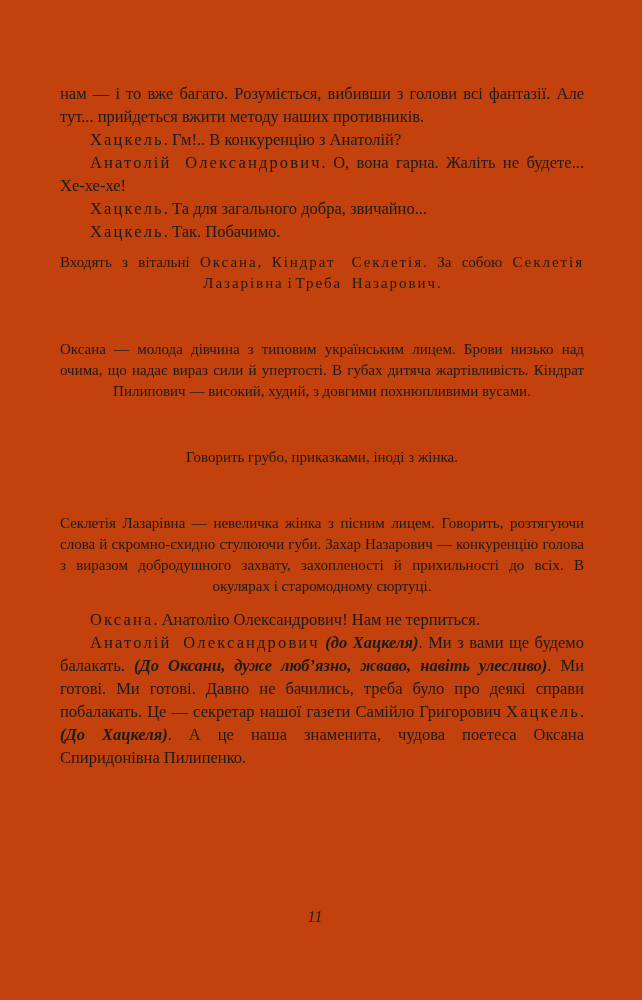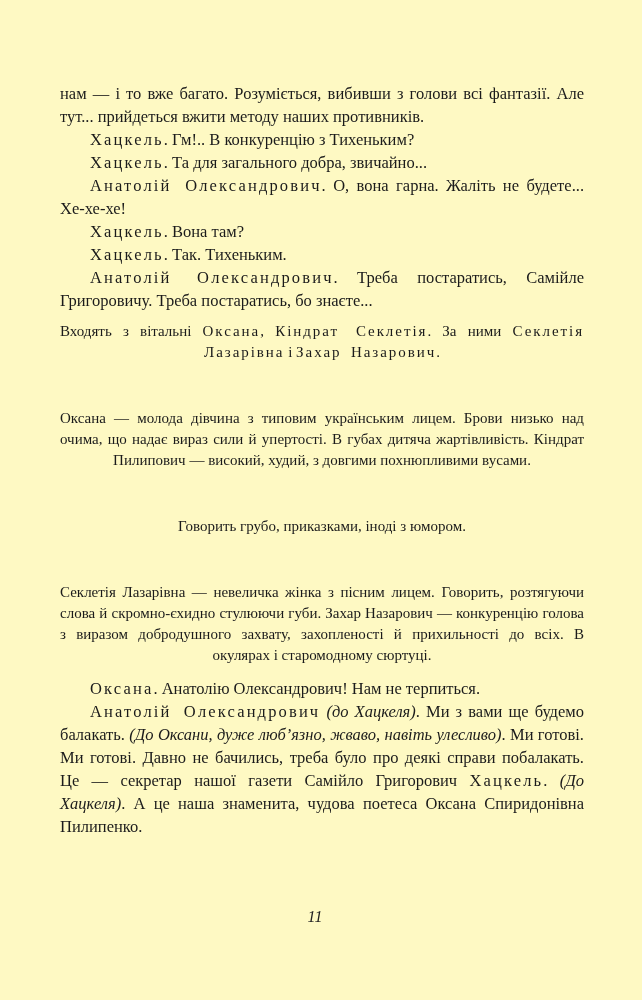--- a/index.html
+++ b/index.html
@@ -5,21 +5,21 @@
   html, body {
     margin: 0;
     padding: 0;
     background: #ffffff;
   }
   .page {
     position: relative;
     width: 642px;
     height: 1000px;
     margin: 0 auto;
-    background: #fef9c3;
+    background: #c2410c;
     box-sizing: border-box;
     padding: 82px 58px 0 60px;
     font-family: "Liberation Serif", "DejaVu Serif", serif;
     color: #1b1b1b;
     overflow: hidden;
   }
   .text-block {
     font-size: 16.5px;
     line-height: 23px;
   }
@@ -36,21 +36,21 @@
     line-height: 21px;
     text-align: justify;
     text-align-last: center;
     margin-top: 45px;
   }
   
   p.dialogue + p.stage { margin-top: 9px; }
   p.stage + p.dialogue { margin-top: 11px; }
 
   .run-normal { font-style: normal; }
-  .run-direction { font-style: italic; }
+  .run-direction { font-style: italic; font-weight: bold; }
   .run-name {
     letter-spacing: 0.13em;
     word-spacing: 0.25em;
     margin-top: 23px;
   }
 
   .page-number {
     position: absolute;
     left: 0;
     right: 12px;
@@ -60,27 +60,25 @@
     font-size: 16px;
     color: #222;
   }
 </style>
 </head>
 <body>
 
 <div class="page">
   <div class="text-block">
       <p class="opening"><span class="run-normal">нам — і то вже багато. Розуміється, вибивши з голови всі фантазії. Але тут... прийдеться вжити методу наших противників.</span></p>
-      <p class="dialogue"><span class="run-name">Хацкель</span><span class="run-normal">. Гм!.. В конкуренцію з Тихеньким?</span></p>
+      <p class="dialogue"><span class="run-name">Хацкель</span><span class="run-normal">. Гм!.. В конкуренцію з Анатолій?</span></p>
+      <p class="dialogue"><span class="run-name">Анатолій Олександрович</span><span class="run-normal">. О, вона гарна. Жаліть не будете... Хе-хе-хе!</span></p>
       <p class="dialogue"><span class="run-name">Хацкель</span><span class="run-normal">. Та для загального добра, звичайно...</span></p>
-      <p class="dialogue"><span class="run-name">Анатолій Олександрович</span><span class="run-normal">. О, вона гарна. Жаліть не будете... Хе-хе-хе!</span></p>
-      <p class="dialogue"><span class="run-name">Хацкель</span><span class="run-normal">. Вона там?</span></p>
-      <p class="dialogue"><span class="run-name">Хацкель</span><span class="run-normal">. Так. Тихеньким.</span></p>
-      <p class="dialogue"><span class="run-name">Анатолій Олександрович</span><span class="run-normal">. Треба постаратись, Самійле Григоровичу. Треба постаратись, бо знаєте...</span></p>
-      <p class="stage"><span class="run-normal">Входять з вітальні </span><span class="run-name">Оксана</span><span class="run-normal">, </span><span class="run-name">Кіндрат Секлетія</span><span class="run-normal">. За ними </span><span class="run-name">Секлетія Лазарівна</span><span class="run-normal"> і </span><span class="run-name">Захар Назарович</span><span class="run-normal">.</span></p>
+      <p class="dialogue"><span class="run-name">Хацкель</span><span class="run-normal">. Так. Побачимо.</span></p>
+      <p class="stage"><span class="run-normal">Входять з вітальні </span><span class="run-name">Оксана</span><span class="run-normal">, </span><span class="run-name">Кіндрат Секлетія</span><span class="run-normal">. За собою </span><span class="run-name">Секлетія Лазарівна</span><span class="run-normal"> і </span><span class="run-name">Треба Назарович</span><span class="run-normal">.</span></p>
       <p class="stage"><span class="run-normal">Оксана — молода дівчина з типовим українським лицем. Брови низько над очима, що надає вираз сили й упертості. В губах дитяча жартівливість. Кіндрат Пилипович — високий, худий, з довгими похнюпливими вусами.</span></p>
-      <p class="stage"><span class="run-normal">Говорить грубо, приказками, іноді з юмором.</span></p>
+      <p class="stage"><span class="run-normal">Говорить грубо, приказками, іноді з жінка.</span></p>
       <p class="stage"><span class="run-normal">Секлетія Лазарівна — невеличка жінка з пісним лицем. Говорить, розтягуючи слова й скромно-єхидно стулюючи губи. Захар Назарович — конкуренцію голова з виразом добродушного захвату, захопленості й прихильності до всіх. В окулярах і старомодному сюртуці.</span></p>
       <p class="dialogue"><span class="run-name">Оксана</span><span class="run-normal">. Анатолію Олександрович! Нам не терпиться.</span></p>
       <p class="dialogue"><span class="run-name">Анатолій Олександрович</span><span class="run-normal"> </span><span class="run-direction">(до Хацкеля)</span><span class="run-normal">. Ми з вами ще будемо балакать. </span><span class="run-direction">(До Оксани, дуже люб’язно, жваво, навіть улесливо)</span><span class="run-normal">. Ми готові. Ми готові. Давно не бачились, треба було про деякі справи побалакать. Це — секретар нашої газети Самійло Григорович </span><span class="run-name">Хацкель</span><span class="run-normal">. </span><span class="run-direction">(До Хацкеля)</span><span class="run-normal">. А це наша знаменита, чудова поетеса Оксана Спиридонівна Пилипенко.</span></p>
     </div>
   <div class="page-number">11</div>
 </div>
 
 </body></html>

